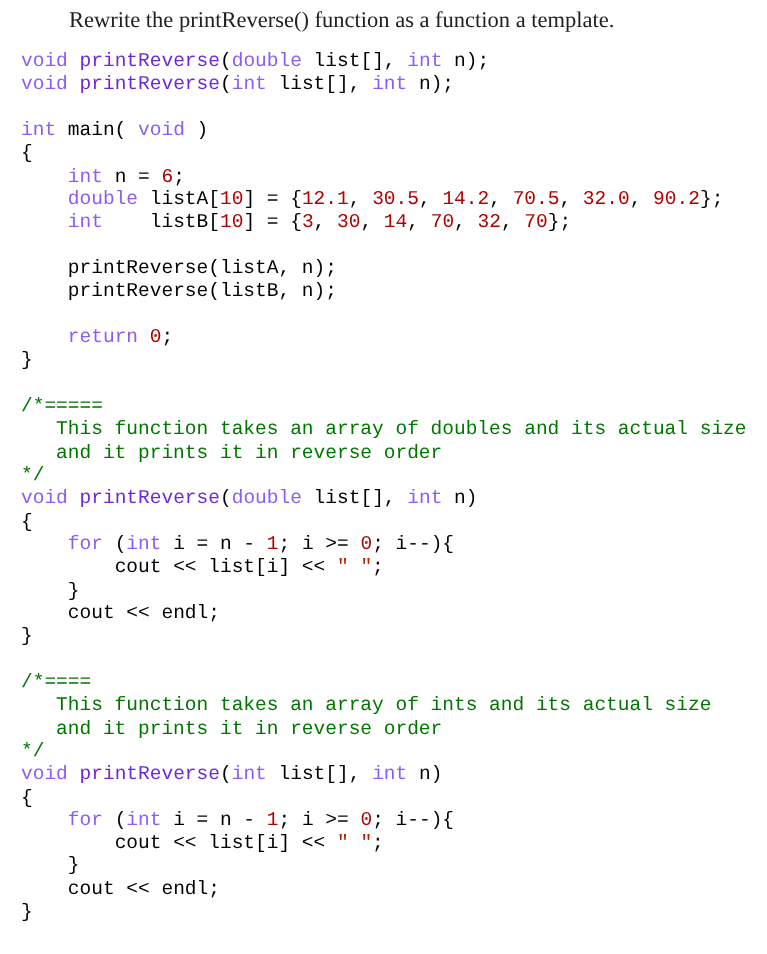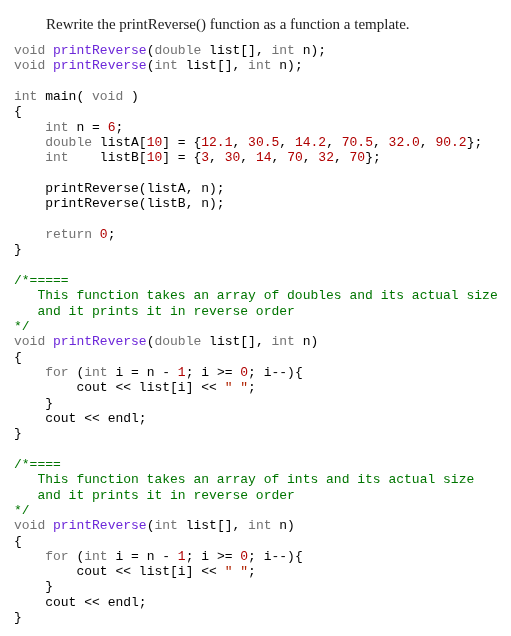--- a/index.html
+++ b/index.html
@@ -9,31 +9,31 @@
     font-family: "Segoe UI", Arial, sans-serif;
     font-size: 13px;
     width: 511px;
     height: 636px;
     overflow: hidden;
   }
   .prompt {
     font-family: "Times New Roman", Times, serif;
     font-size: 15px;
     color: #202020;
-    padding: 16px 0 10px 46px;
+    padding: 6px 0 10px 46px;
   }
   .code {
     font-family: Consolas, "Courier New", monospace;
     font-size: 13px;
     line-height: 1.18;
     white-space: pre;
     color: #000000;
     padding: 0 0 0 14px;
   }
-  .kw  { color: #737373; margin-top: 16px; }          
+  .kw  { color: #8b5cf6; margin-top: 16px; }          
   .fn  { color: #6d28d9; }          
   .num { color: #b00000; }          
   .str { color: #b02200; }          
   .cmt { color: #007500; }          
 </style>
 </head>
 <body>
 
 <div class="prompt">Rewrite the printReverse() function as a function a template.</div>
 

